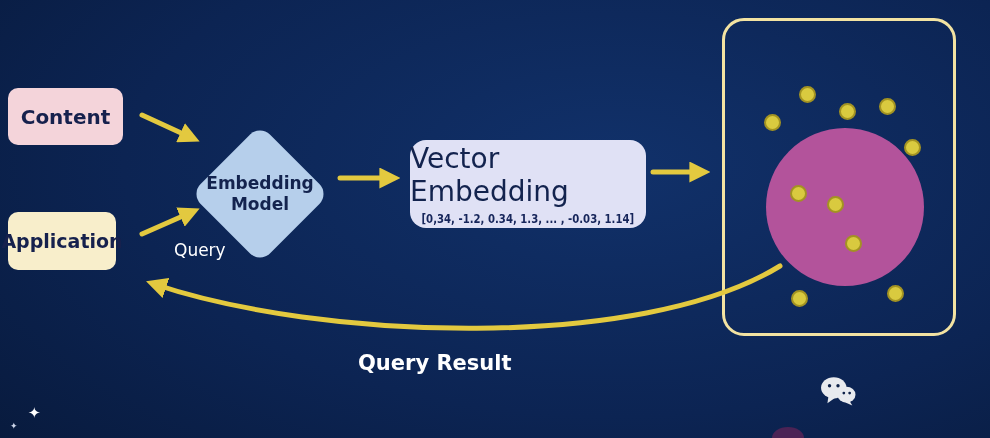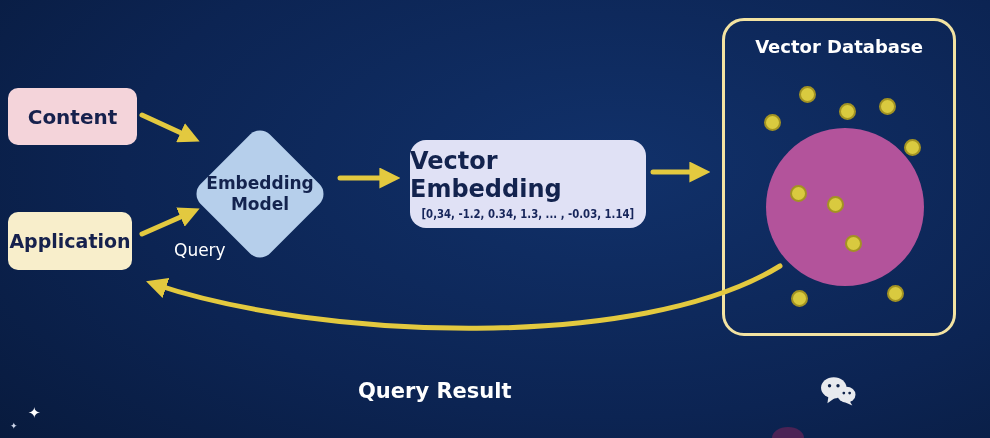--- a/index.html
+++ b/index.html
@@ -5,43 +5,43 @@
   * { margin:0; padding:0; box-sizing:border-box; }
   html,body { width:990px; height:438px; }
   .stage {
     position:relative; width:990px; height:438px; overflow:hidden;
     font-family:"DejaVu Sans","Liberation Sans",sans-serif;
     background:
       radial-gradient(130% 150% at 62% 38%, #11316a 0%, #0c2453 38%, #071838 70%, #03081e 100%);
   }
   .node { position:absolute; display:flex; align-items:center; justify-content:center; }
   .content-box {
-    left:8px; top:88px; width:129px; height:57px; border-radius:10px;
+    left:8px; top:88px; width:115px; height:57px; border-radius:10px;
     background:#f4d4da; color:#16214d; font-size:20px; font-weight:bold;
   }
   .application-box {
-    left:8px; top:212px; width:124px; height:58px; border-radius:10px;
+    left:8px; top:212px; width:108px; height:58px; border-radius:10px;
     background:#f8eecb; color:#16214d; font-size:19px; font-weight:bold;
   }
   .diamond-wrap { position:absolute; left:190px; top:124px; width:140px; height:140px; }
   .diamond-shape {
     position:absolute; left:21px; top:21px; width:98px; height:98px;
     transform:rotate(45deg); border-radius:14px; background:#b6cfeb;
   }
   .diamond-label {
     position:absolute; inset:0; display:flex; align-items:center; justify-content:center;
     text-align:center; font-weight:bold; font-size:17px; line-height:1.25;
     color:#13234e; padding:0 16px;
   }
   .query-label { position:absolute; left:174px; top:240px; color:#ffffff; font-size:17px; font-weight:normal; }
   .embedding-box {
     left:410px; top:140px; width:236px; height:88px; border-radius:16px;
     background:#e0e1f5; flex-direction:column; gap:4px;
   }
-  .embedding-title { font-size:24px; font-weight:bold; color:#13234e; }
+  .embedding-title { font-size:28px; font-weight:normal; color:#13234e; }
   .embedding-vector {
     font-size:11.5px; font-weight:bold; color:#16255a; white-space:nowrap;
     transform:scaleX(0.88); transform-origin:center;
   }
   .db-panel {
     position:absolute; left:722px; top:18px; width:234px; height:318px;
     border:3px solid #f3e3a2; border-radius:22px;
   }
   .db-title {
     position:absolute; left:722px; top:36px; width:234px; text-align:center;
@@ -50,34 +50,33 @@
   .magenta-circle {
     position:absolute; left:766px; top:128px; width:158px; height:158px;
     border-radius:50%; background:#b3539b;
   }
   .dot {
     position:absolute; width:17px; height:17px; border-radius:50%;
     background:#d9ca3f; border:2.5px solid #a39322;
   }
   .arrows { position:absolute; left:0; top:0; pointer-events:none; }
   .arrow { stroke:#e3c93f; stroke-width:5; fill:none; stroke-linecap:round; }
-  .query-result-label { position:absolute; left:358px; top:351px; color:#ffffff; font-size:21px; font-weight:bold;margin-top:28px; }
+  .query-result-label { position:absolute; left:358px; top:351px; color:#ffffff; font-size:21px; font-weight:bold; }
   .brand-row { position:absolute; left:820px; top:376px; display:flex; align-items:center; gap:9px; }
   .brand-text { color:#f2f4f8; font-size:22px; }
   .sparkle-a { position:absolute; left:28px; top:404px; color:#ffffff; font-size:15px; }
   .sparkle-b { position:absolute; left:10px; top:421px; color:#cdd6ea; font-size:9px; }
   .purple-blob { position:absolute; left:772px; top:427px; width:32px; height:22px; border-radius:50%; background:#4b2355; }
 </style>
 </head>
 <body>
 
 <div class="stage">
 
   <div class="db-panel"></div>
-  <div class="db-title">Vector Database</div>
   <div class="magenta-circle"></div>
 
   <div class="dot" style="left:764px; top:114px;"></div>
   <div class="dot" style="left:799px; top:86px;"></div>
   <div class="dot" style="left:839px; top:103px;"></div>
   <div class="dot" style="left:879px; top:98px;"></div>
   <div class="dot" style="left:904px; top:139px;"></div>
   <div class="dot" style="left:790px; top:185px;"></div>
   <div class="dot" style="left:827px; top:196px;"></div>
   <div class="dot" style="left:845px; top:235px;"></div>

